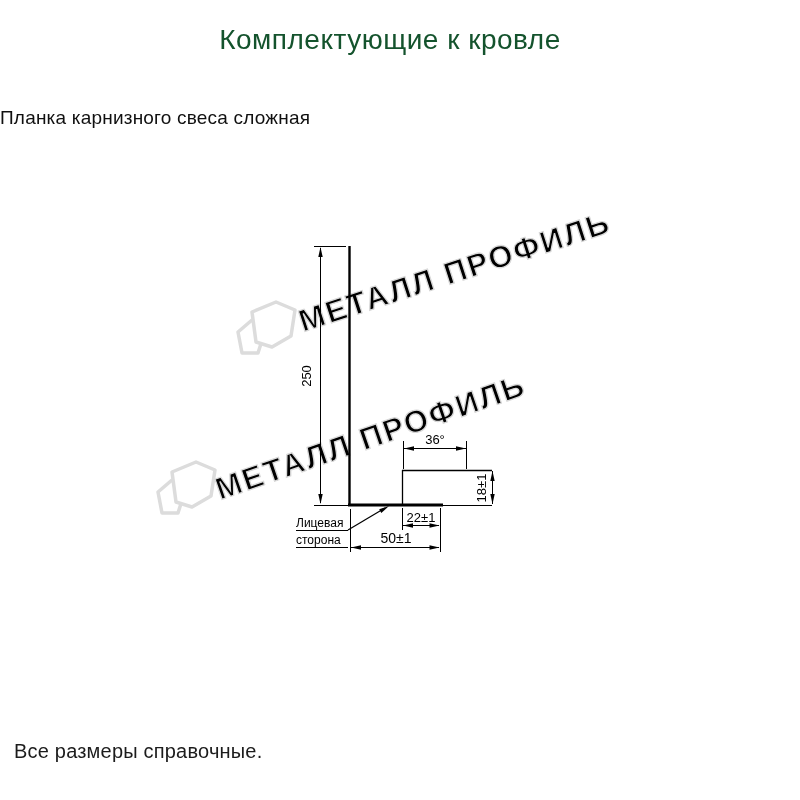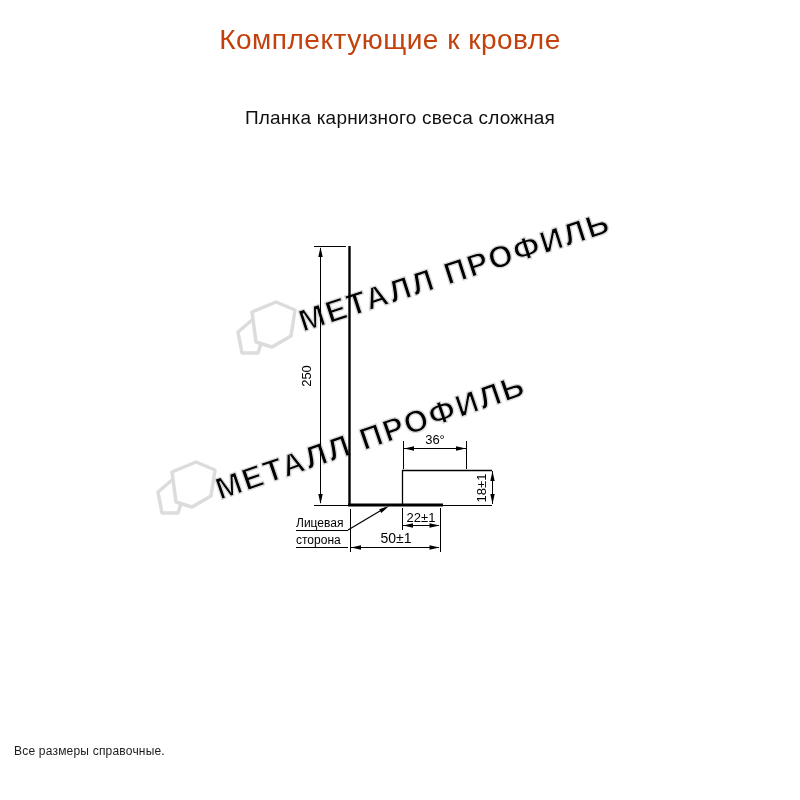--- a/index.html
+++ b/index.html
@@ -2,40 +2,40 @@
 <html><head>
 <meta charset="utf-8">
 <style>
   html,body { margin:0; padding:0; background:#ffffff; }
   .page {
     position:relative; width:800px; height:800px; background:#ffffff;
     overflow:hidden; font-family:"Liberation Sans", sans-serif; color:#111;
   }
   .title {
     position:absolute; top:24px; left:0; width:780px; text-align:center;
-    font-size:28px; letter-spacing:0.5px; color:#c2410c;
+    font-size:28px; letter-spacing:0.5px; color:#14532d;
   }
   .subtitle {
-    position:absolute; top:106px; left:0; width:800px; text-align:center;
+    position:absolute; top:106px; left:0; width:800px; 
     font-size:19px; line-height:24px; color:#101010; letter-spacing:0.2px;
   }
   .drawing { position:absolute; top:0; left:0; width:800px; height:800px; }
   .drawing text { font-family:"Liberation Sans", sans-serif; fill:#000; }
   .dim-text { font-size:13px; }
   .dim-text-lg { font-size:14px; }
   .face-text { font-size:12px; }
   .wm-text {
     font-size:31px; font-weight:bold; letter-spacing:2px;
     fill:#f4f4f4; stroke:#d9d9d9; stroke-width:1.3px;
   }
   .wm-logo { fill:#ffffff; stroke:#dcdcdc; stroke-width:3.5px; stroke-linejoin:round; }
   .pline { stroke:#000; fill:none; }
   .arrow { fill:#000; stroke:none; }
   .footer {
-    position:absolute; top:742px; left:14px; font-size:12px;
+    position:absolute; top:742px; left:14px; font-size:20px;
     line-height:19px; color:#1c1c1c; letter-spacing:0.2px;
   }
 </style>
 </head>
 <body>
 
 <div class="page">
 
   <div class="title">Комплектующие к кровле</div>
 

